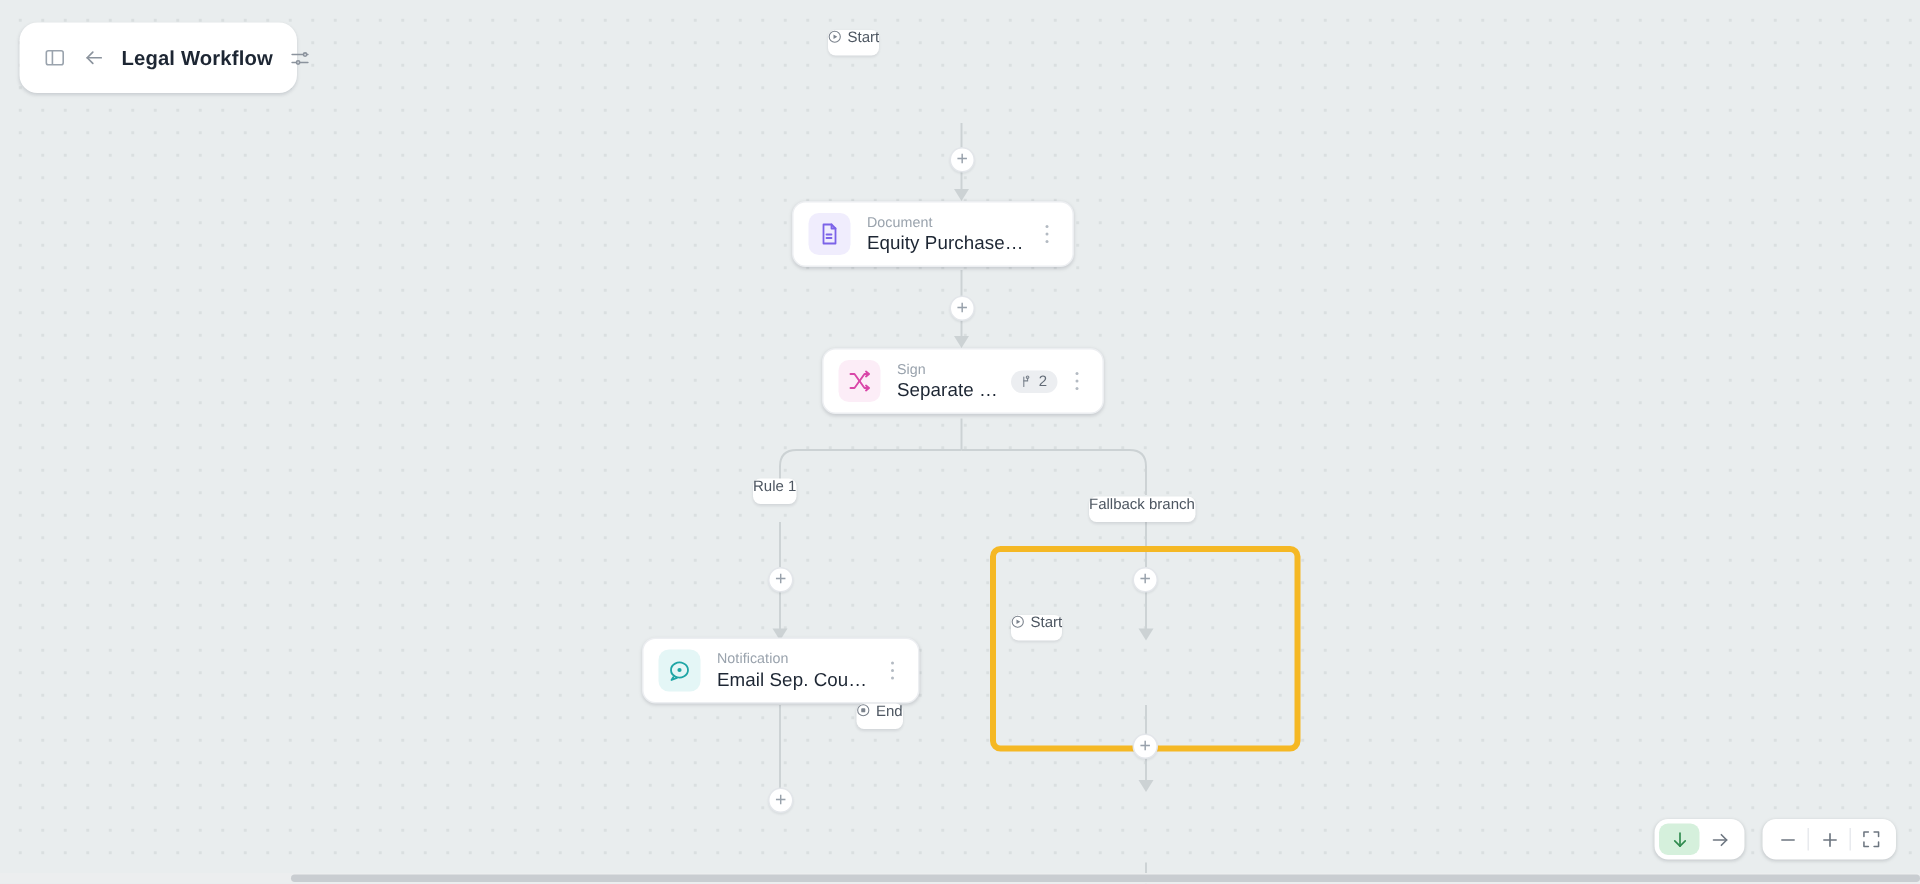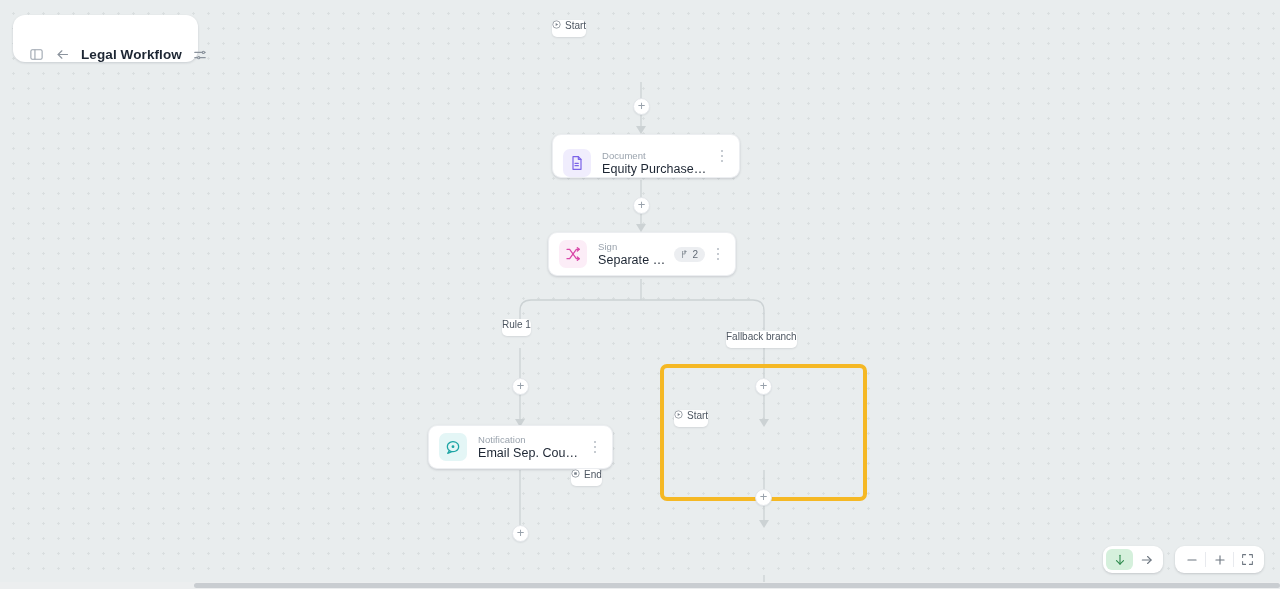--- a/index.html
+++ b/index.html
@@ -17,21 +17,21 @@
     background-size: 15px 15px;
     background-position: 6px 6px;
   }
 
   
   #header-bar {
     position: absolute; left: 13px; top: 15px;
     width: 185px; height: 47px;
     background: #ffffff; border-radius: 12px;
     box-shadow: 0 1px 3px rgba(16,24,40,.09), 0 1px 2px rgba(16,24,40,.05);
-    display: flex; align-items: flex-end; gap: 11px;
+    display: flex; align-items: center; gap: 11px;
     padding: 0 16px;
   }
   #header-bar .ic { display: flex; align-items: center; justify-content: center; color: #9aa3ad; }
   #header-title {
     font-size: 13.5px; font-weight: bold; color: #1d2633; letter-spacing: .1px;
     white-space: nowrap;
   }
 
   
   #wires { position: absolute; inset: 0; pointer-events: none; }
@@ -176,21 +176,21 @@
       <circle cx="8" cy="8" r="6.6" fill="none" stroke="#7b838d" stroke-width="1.3"></circle>
       <polygon points="6.5,5.2 11,8 6.5,10.8" fill="#7b838d"></polygon>
     </svg>
     <span>Start</span>
   </div>
 
   <div class="plus" style="left:633px; top:98px;">
       <span>+</span>
     </div>
 
-  <div class="node" style="left:552px; top:134px; width:188px;align-items:flex-end;">
+  <div class="node" style="left:528px; top:134px; width:188px;">
     <div class="nicon" style="background:#f0edfd;">
       <svg width="16" height="16" viewBox="0 0 24 24" fill="none" stroke="#7b63e8" stroke-width="1.8" stroke-linejoin="round" stroke-linecap="round">
         <path d="M14,2.5 L6,2.5 L6,21.5 L18,21.5 L18,6.5 Z"></path>
         <path d="M14,2.5 L14,6.5 L18,6.5"></path>
         <path d="M9,12.5 L14,12.5 M9,16 L14,16"></path>
       </svg>
     </div>
     <div class="ntext">
       <div class="ntype">Document</div>
       <div class="nname">Equity Purchase Agre...</div>

